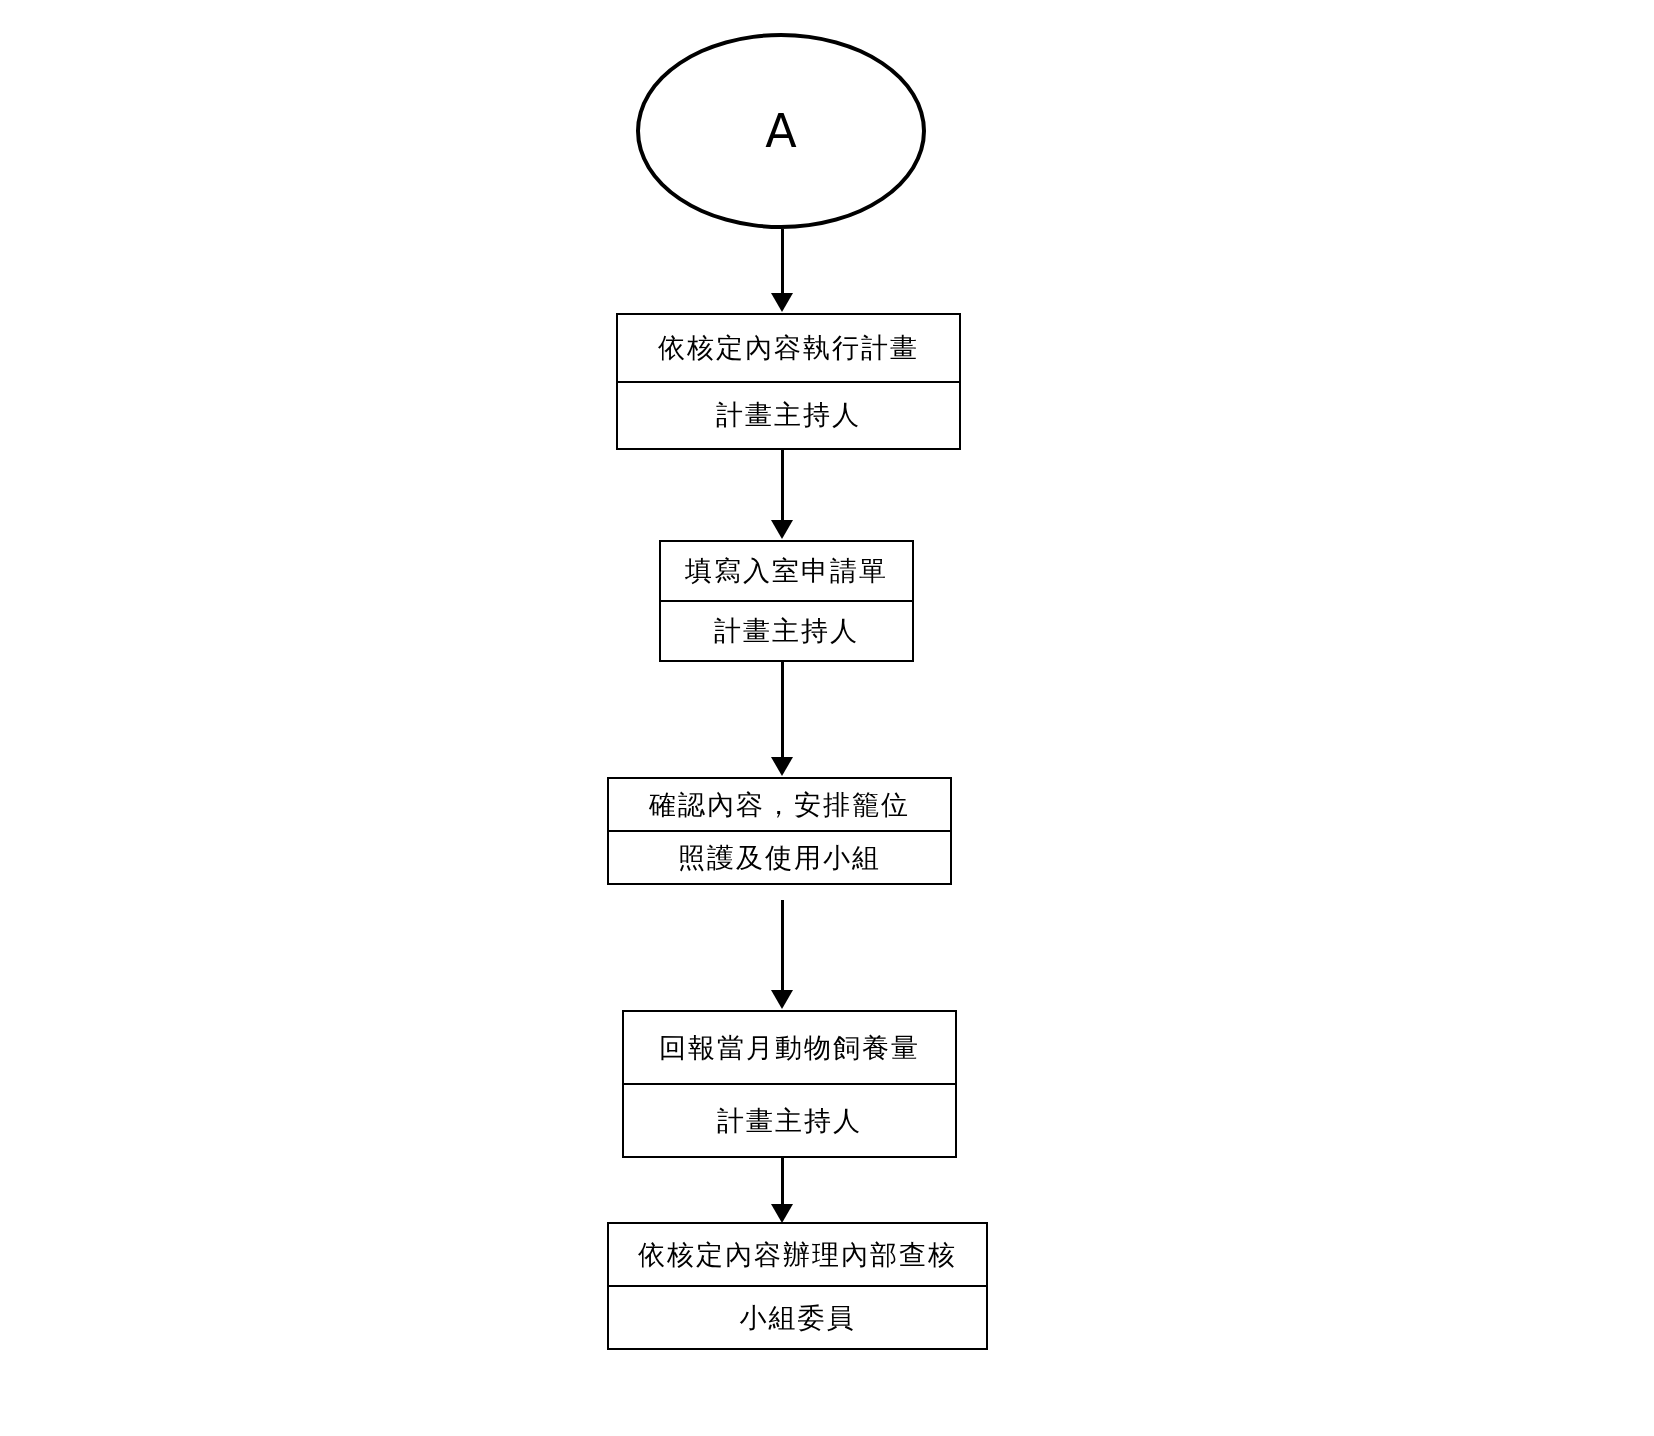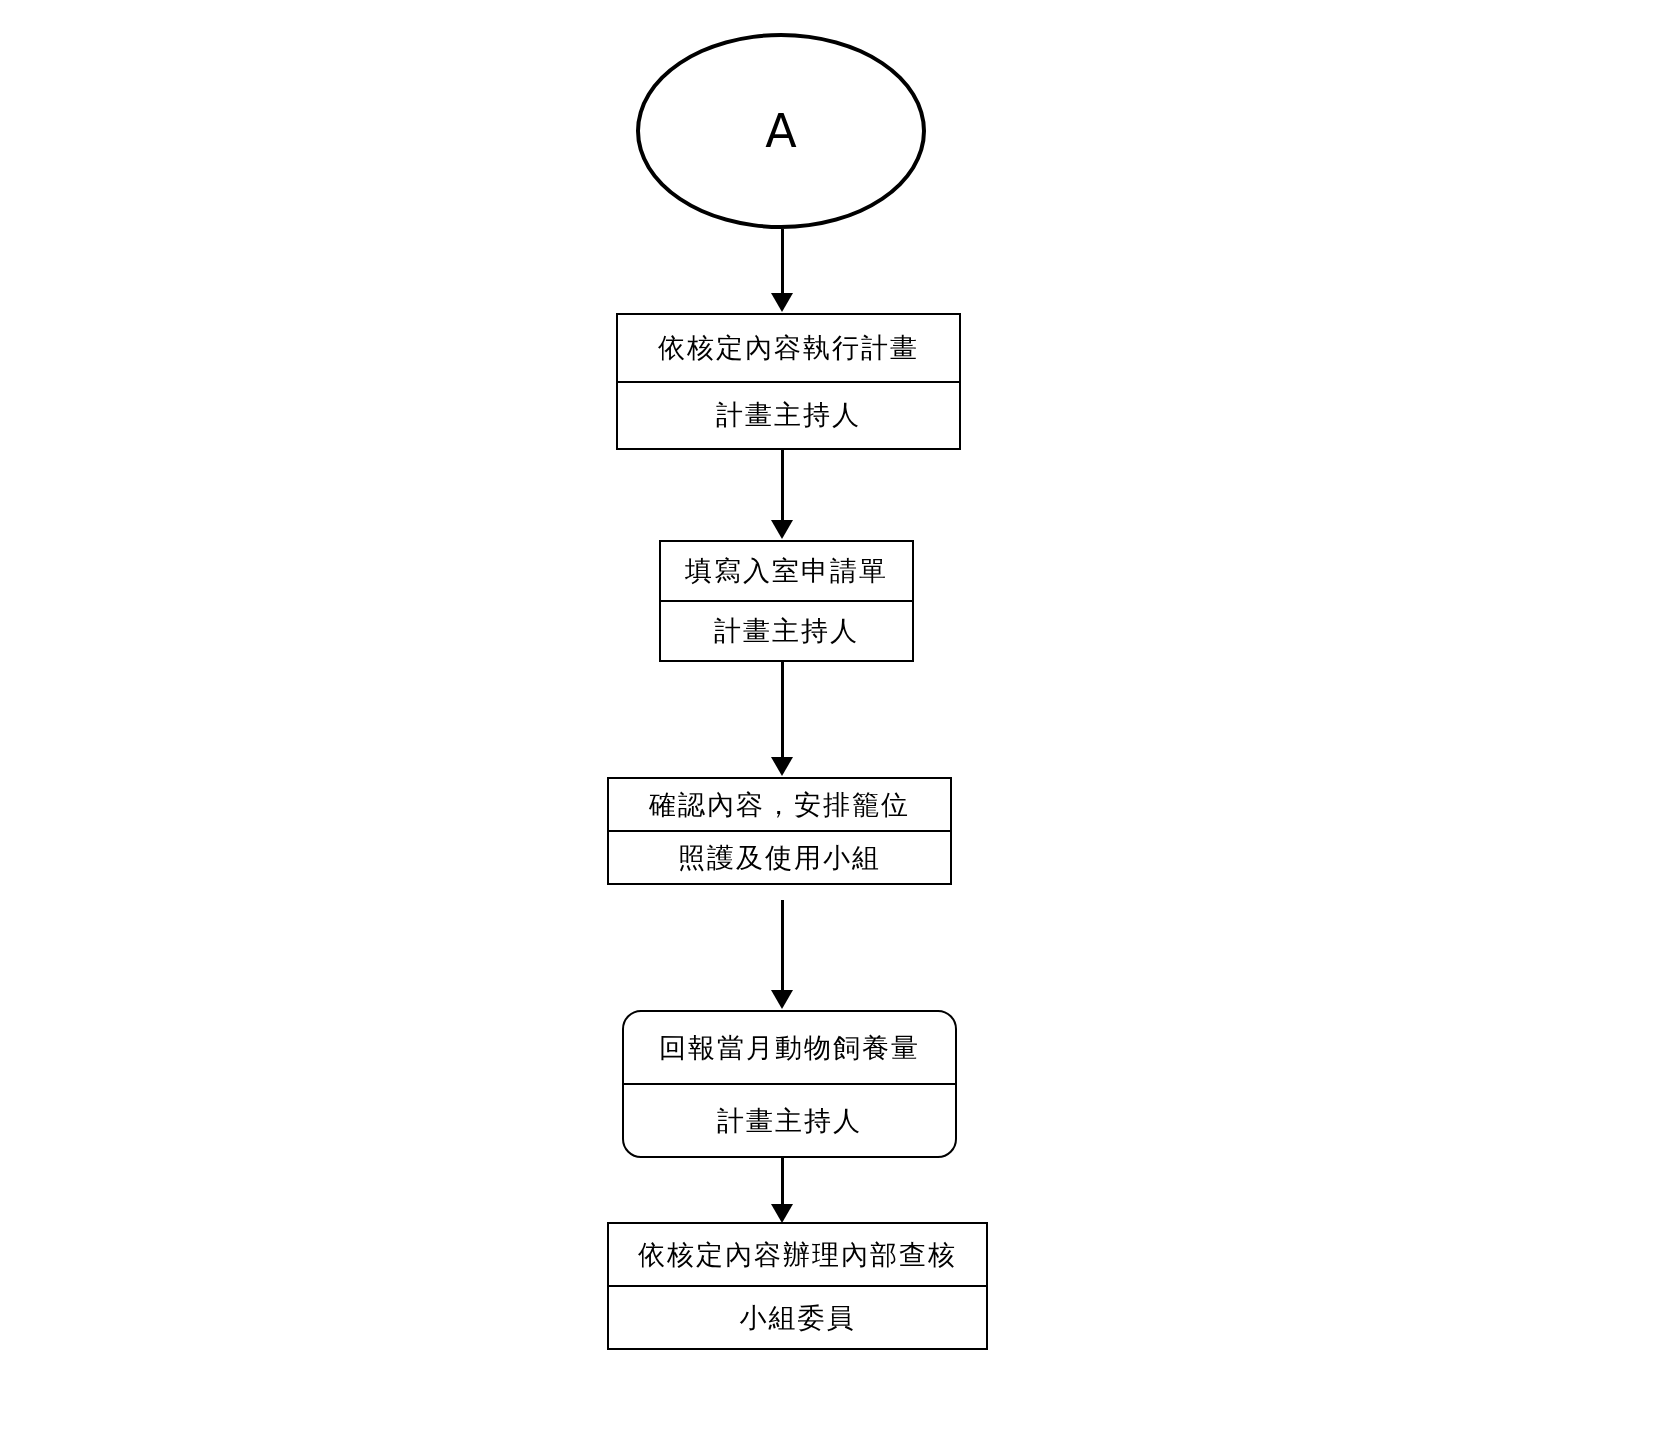--- a/index.html
+++ b/index.html
@@ -122,21 +122,21 @@
       <span class="proc-text">確認內容，安排籠位</span>
     </div>
     <div class="proc-cell">
       <span class="proc-text">照護及使用小組</span>
     </div>
   </div>
 
   <div class="conn" style="left:781px; top:900px; height:92px;"></div>
   <div class="arrowhead" style="left:771px; top:990px;"></div>
 
-  <div class="proc-node" style="left:622px; top:1010px; width:335px; height:148px;border-radius:19px;">
+  <div class="proc-node" style="left:622px; top:1010px; width:335px; height:148px;">
     <div class="proc-cell top">
       <span class="proc-text">回報當月動物飼養量</span>
     </div>
     <div class="proc-cell">
       <span class="proc-text">計畫主持人</span>
     </div>
   </div>
 
   <div class="conn" style="left:781px; top:1158px; height:48px;"></div>
   <div class="arrowhead" style="left:771px; top:1204px;"></div>

